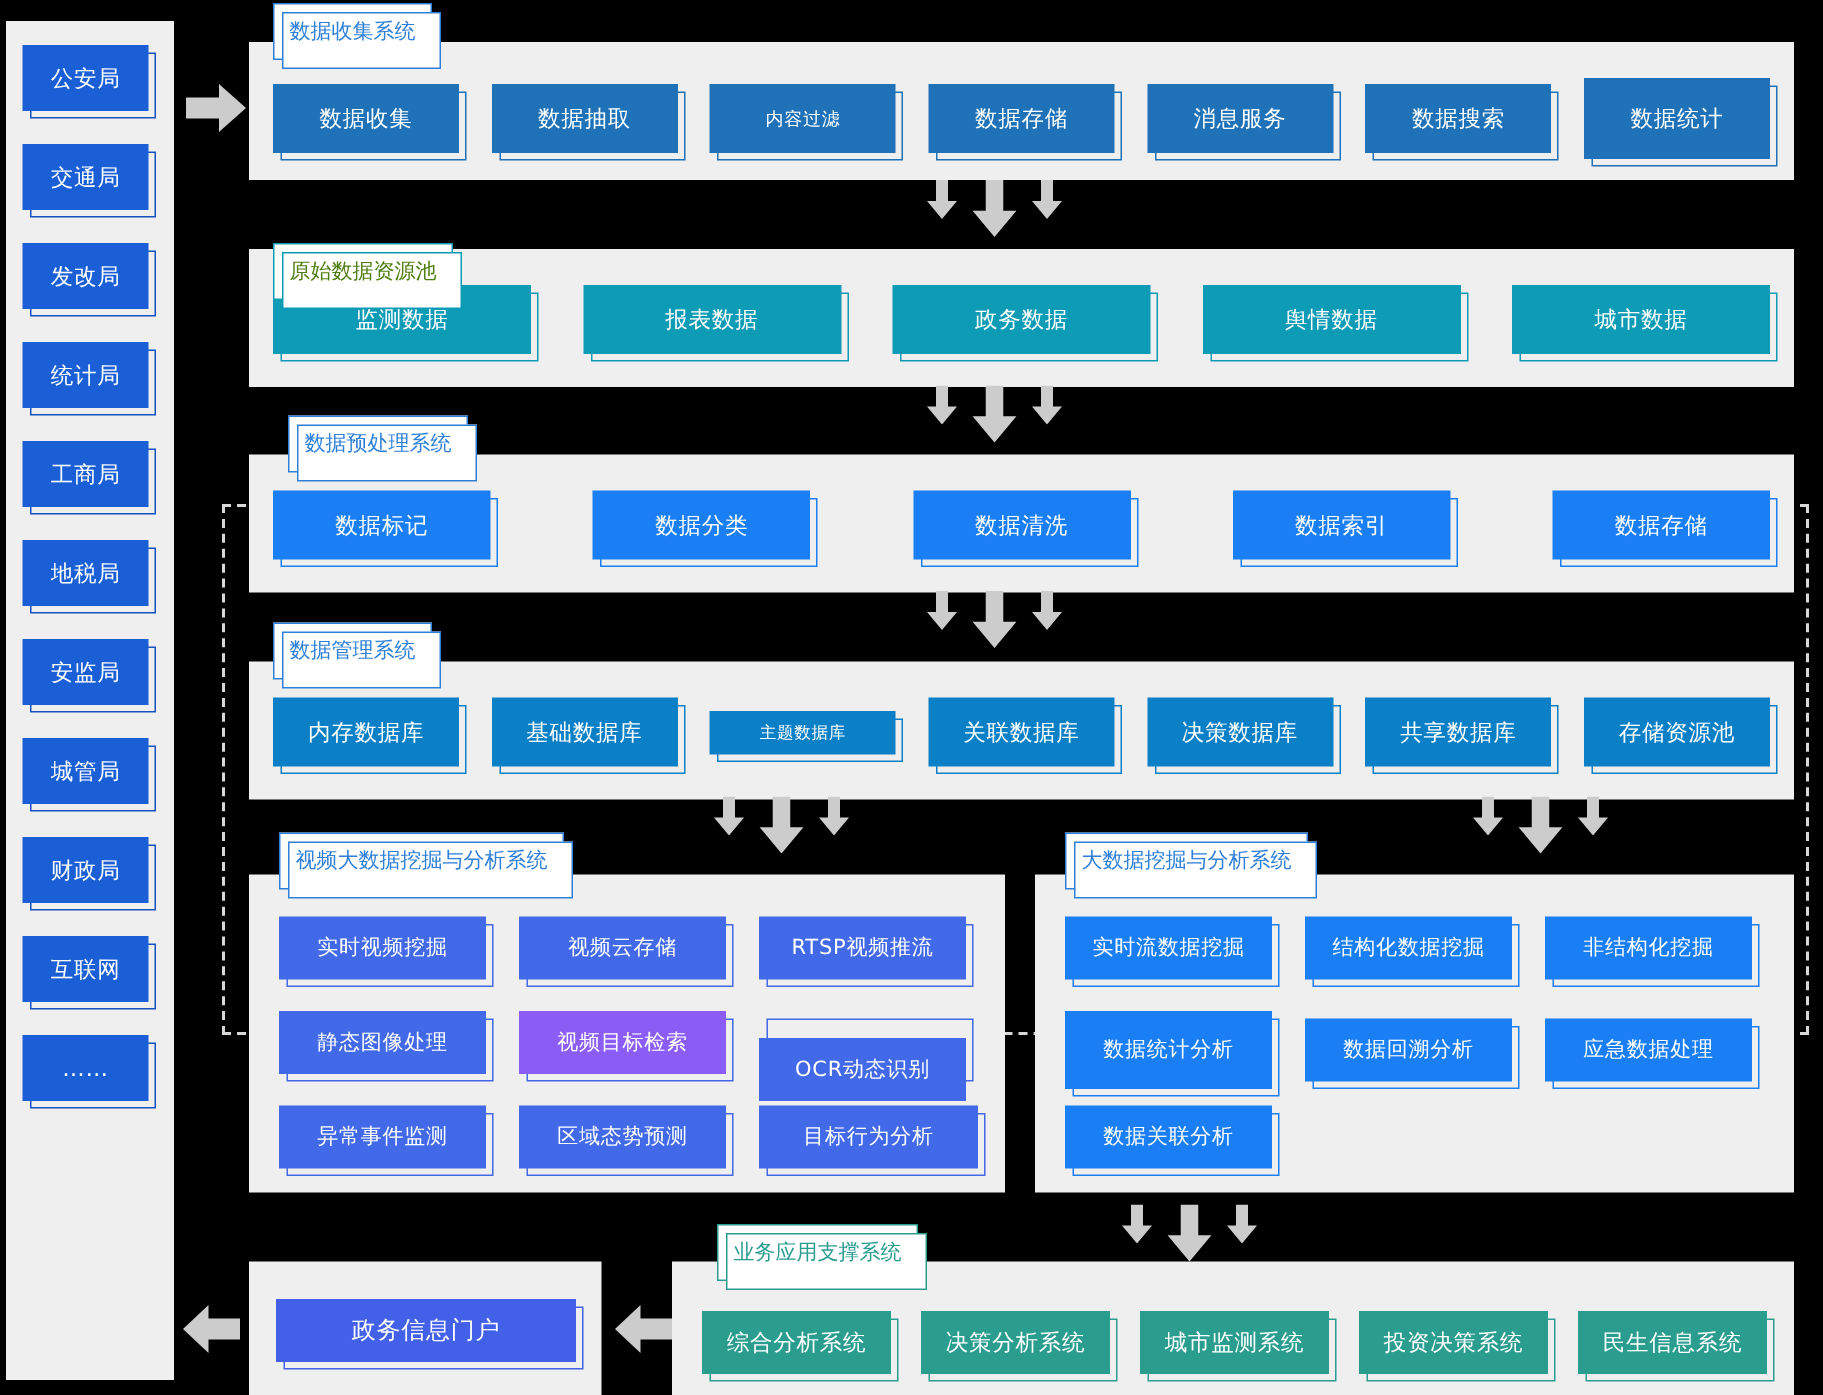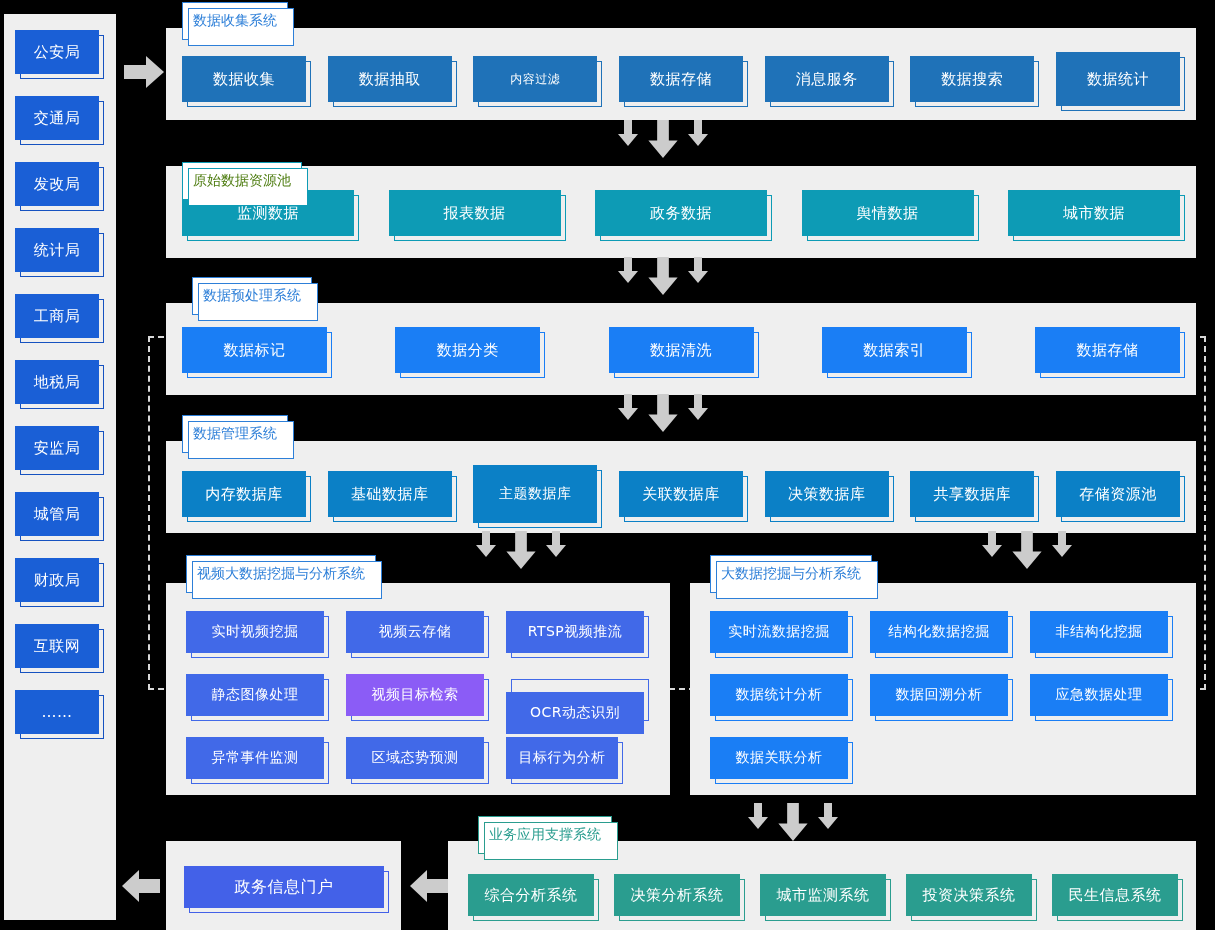--- a/index.html
+++ b/index.html
@@ -252,21 +252,21 @@
       <div class="panel-tab" style="left: 182px; top: 415px;">数据管理系统</div>
       <div class="row" style="left: 182px; top: 465px; width: 998px; justify-content: space-between;">
         <div class="box3d" style="width: 124px; height: 46px; flex: 0 0 auto; font-size: 15px;">
           <div class="shadow" style="border-color: rgb(11, 128, 198);"></div>
           <div class="face" style="background: rgb(11, 128, 198);">内存数据库</div>
         </div>
         <div class="box3d" style="width: 124px; height: 46px; flex: 0 0 auto; font-size: 15px;">
           <div class="shadow" style="border-color: rgb(11, 128, 198);"></div>
           <div class="face" style="background: rgb(11, 128, 198);">基础数据库</div>
         </div>
-        <div class="box3d" style="width: 124px; height: 58px; flex: 0 0 auto; font-size: 14px; text-align: right;">
+        <div class="box3d" style="width: 124px; height: 29px; flex: 0 0 auto; font-size: 11px; text-align: right;">
           <div class="shadow" style="border-color: rgb(11, 128, 198);"></div>
           <div class="face" style="background: rgb(11, 128, 198);">主题数据库</div>
         </div>
         <div class="box3d" style="width: 124px; height: 46px; flex: 0 0 auto; font-size: 15px;">
           <div class="shadow" style="border-color: rgb(11, 128, 198);"></div>
           <div class="face" style="background: rgb(11, 128, 198);">关联数据库</div>
         </div>
         <div class="box3d" style="width: 124px; height: 46px; flex: 0 0 auto; font-size: 15px;">
           <div class="shadow" style="border-color: rgb(11, 128, 198);"></div>
           <div class="face" style="background: rgb(11, 128, 198);">决策数据库</div>
@@ -315,21 +315,21 @@
       </div>
       <div class="row" style="left: 186px; top: 737px; gap: 22px;">
         <div class="box3d" style="width: 138px; height: 42px; flex: 0 0 auto; font-size: 14px;">
           <div class="shadow" style="border-color: rgb(65, 105, 232);"></div>
           <div class="face" style="background: rgb(65, 105, 232);">异常事件监测</div>
         </div>
         <div class="box3d" style="width: 138px; height: 42px; flex: 0 0 auto; font-size: 14px;">
           <div class="shadow" style="border-color: rgb(65, 105, 232);"></div>
           <div class="face" style="background: rgb(65, 105, 232);">区域态势预测</div>
         </div>
-        <div class="box3d" style="width: 112px; height: 42px; flex: 0 0 auto; font-size: 14px;">
+        <div class="box3d" style="width: 146px; height: 42px; flex: 0 0 auto; font-size: 14px;">
           <div class="shadow" style="border-color: rgb(65, 105, 232);"></div>
           <div class="face" style="background: rgb(65, 105, 232);">目标行为分析</div>
         </div>
       </div>
       <div class="panel" style="left: 690px; top: 583px; width: 506px; height: 212px;"></div>
       <div class="panel-tab" style="left: 710px; top: 555px;">大数据挖掘与分析系统</div>
       <div class="row" style="left: 710px; top: 611px; gap: 22px;">
         <div class="box3d" style="width: 138px; height: 42px; flex: 0 0 auto; font-size: 14px;">
           <div class="shadow" style="border-color: rgb(26, 126, 245);"></div>
           <div class="face" style="background: rgb(26, 126, 245);">实时流数据挖掘</div>
@@ -337,21 +337,21 @@
         <div class="box3d" style="width: 138px; height: 42px; flex: 0 0 auto; font-size: 14px;">
           <div class="shadow" style="border-color: rgb(26, 126, 245);"></div>
           <div class="face" style="background: rgb(26, 126, 245);">结构化数据挖掘</div>
         </div>
         <div class="box3d" style="width: 138px; height: 42px; flex: 0 0 auto; font-size: 14px;">
           <div class="shadow" style="border-color: rgb(26, 126, 245);"></div>
           <div class="face" style="background: rgb(26, 126, 245);">非结构化挖掘</div>
         </div>
       </div>
       <div class="row" style="left: 710px; top: 674px; gap: 22px;">
-        <div class="box3d" style="width: 138px; height: 42px; flex: 0 0 auto; font-size: 14px;">
+        <div class="box3d" style="width: 138px; height: 52px; flex: 0 0 auto; font-size: 14px;">
           <div class="shadow" style="border-color: rgb(26, 126, 245);"></div>
           <div class="face" style="background: rgb(26, 126, 245);">数据统计分析</div>
         </div>
         <div class="box3d" style="width: 138px; height: 42px; flex: 0 0 auto; font-size: 14px;">
           <div class="shadow" style="border-color: rgb(26, 126, 245);"></div>
           <div class="face" style="background: rgb(26, 126, 245);">数据回溯分析</div>
         </div>
         <div class="box3d" style="width: 138px; height: 42px; flex: 0 0 auto; font-size: 14px;">
           <div class="shadow" style="border-color: rgb(26, 126, 245);"></div>
           <div class="face" style="background: rgb(26, 126, 245);">应急数据处理</div>

